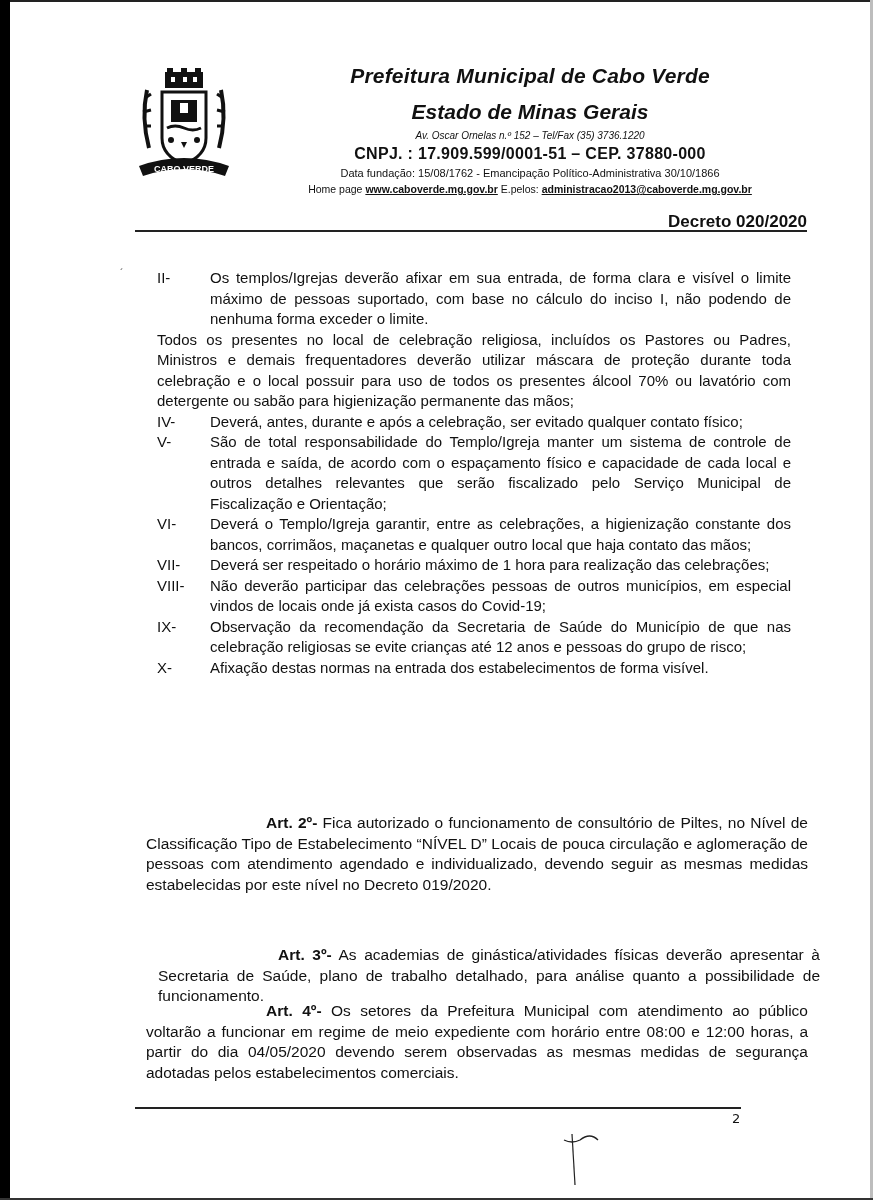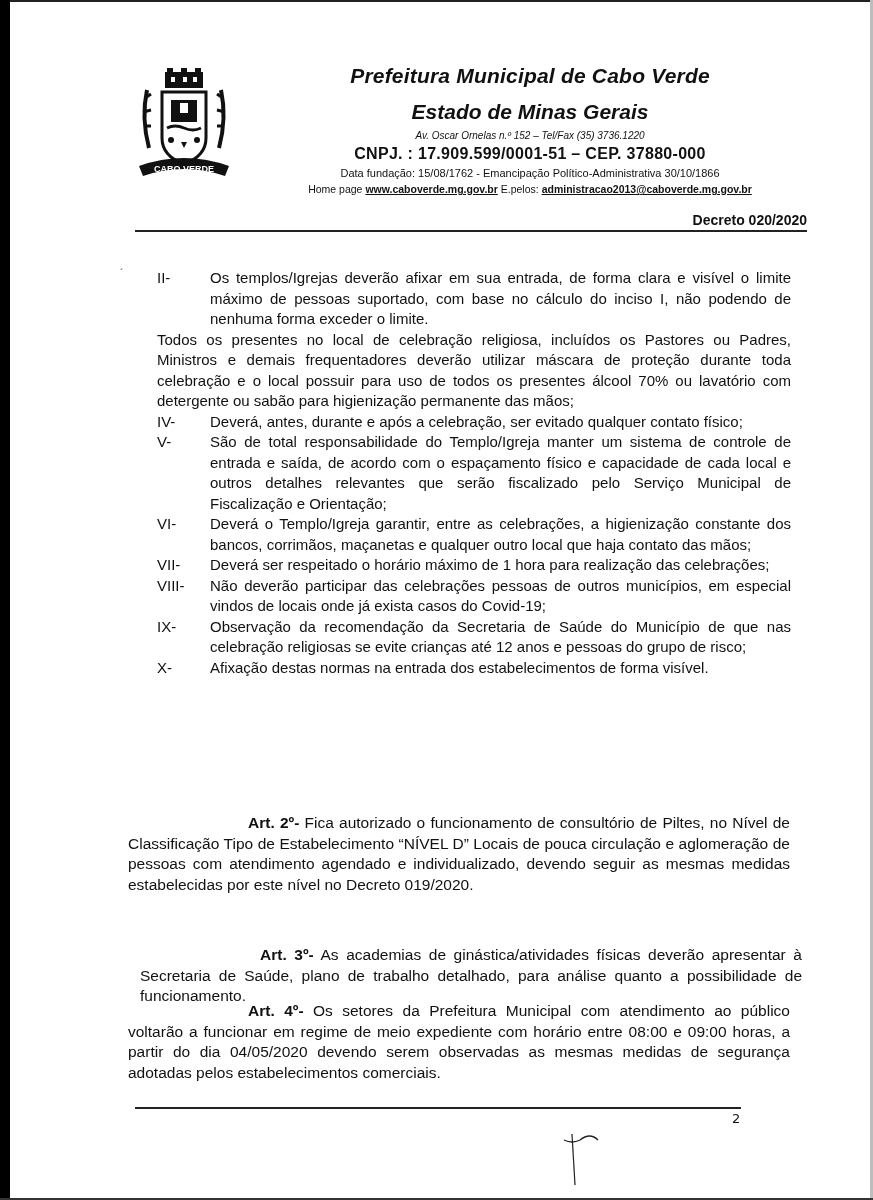--- a/index.html
+++ b/index.html
@@ -17,29 +17,29 @@
 
     .hdr { position: absolute; left: 250px; width: 560px; text-align: center; }
     .hdr-title { top: 64px; font-size: 21px; font-weight: bold; font-style: italic; letter-spacing: 0.2px; }
     .hdr-state { top: 100px; font-size: 21px; font-weight: bold; font-style: italic; }
     .hdr-addr { top: 130px; font-size: 10px; font-style: italic; }
     .hdr-cnpj { top: 145px; font-size: 16px; font-weight: bold; letter-spacing: 0.3px; }
     .hdr-found { top: 167px; font-size: 11px; font-weight: normal; }
     .hdr-home { top: 183px; font-size: 10.5px; }
     .hdr-home a { color: #111; text-decoration: underline; font-weight: bold; }
 
-    .decree-no { position: absolute; right: 66px; top: 212px; font-size: 14px; font-weight: bold; }
+    .decree-no { position: absolute; right: 66px; top: 212px; font-size: 17px; font-weight: bold; }
     .hdr-rule { position: absolute; left: 135px; top: 230px; width: 672px; height: 2px; background: #222; }
 
     .list { position: absolute; left: 157px; top: 268px; width: 634px; font-size: 15px; line-height: 20.5px; }
     .item { display: flex; }
     .item .num { width: 53px; flex: none; }
     .item .txt { flex: 1; text-align: justify; }
 
-    .art { position: absolute; left: 128px; width: 662px; font-size: 15.5px; line-height: 20.5px; text-align: justify; text-indent: 120px; }
+    .art { position: absolute; left: 146px; width: 662px; font-size: 15.5px; line-height: 20.5px; text-align: justify; text-indent: 120px; }
     .art b { font-weight: bold; }
     .art2 { top: 813px; }
     .art3 { top: 933px; }
     .art4 { top: 1001px; }
 
     .foot-rule { position: absolute; left: 135px; top: 1107px; width: 606px; height: 2px; background: #222; }
     .page-no { position: absolute; left: 732px; top: 1111px; font-size: 13px; font-family: "DejaVu Sans", sans-serif; }
     .signature { position: absolute; left: 560px; top: 1130px; width: 60px; height: 60px; }
     .mark { position: absolute; left: 120px; top: 268px; font-size: 10px; color: #333; }
   </style>
@@ -122,21 +122,21 @@
       <span class="txt">Observação da recomendação da Secretaria de Saúde do Município de que nas celebração religiosas se evite crianças até 12 anos e pessoas do grupo de risco;</span>
     </div>
   <div class="item">
       <span class="num">X-</span>
       <span class="txt">Afixação destas normas na entrada dos estabelecimentos de forma visível.</span>
     </div>
 </div>
 
 <p class="art art2" style="margin:0"><b>Art. 2º-</b><span> Fica autorizado o funcionamento de consultório de Piltes, no Nível de Classificação Tipo de Estabelecimento “NÍVEL D” Locais de pouca circulação e aglomeração de pessoas com atendimento agendado e individualizado, devendo seguir as mesmas medidas estabelecidas por este nível no Decreto 019/2020.</span></p>
 <p class="art art3" style="margin:12px"><b>Art. 3º-</b><span> As academias de ginástica/atividades físicas deverão apresentar à Secretaria de Saúde, plano de trabalho detalhado, para análise quanto a possibilidade de funcionamento.</span></p>
-<p class="art art4" style="margin:0"><b>Art. 4º-</b><span> Os setores da Prefeitura Municipal com atendimento ao público voltarão a funcionar em regime de meio expediente com horário entre 08:00 e 09:00 horas, a partir do dia 04/05/2020 devendo serem observadas as mesmas medidas de segurança adotadas pelos estabelecimentos comerciais.</span></p>
+<p class="art art4" style="margin:0"><b>Art. 4º-</b><span> Os setores da Prefeitura Municipal com atendimento ao público voltarão a funcionar em regime de meio expediente com horário entre 08:00 e 12:00 horas, a partir do dia 04/05/2020 devendo serem observadas as mesmas medidas de segurança adotadas pelos estabelecimentos comerciais.</span></p>
 
 <div class="foot-rule"></div>
 <div class="page-no">2</div>
 
 <svg class="signature" viewBox="0 0 60 60">
   <path d="M4 10 Q12 14 20 10 Q30 2 38 10" stroke="#222" stroke-width="1.3" fill="none"></path>
   <path d="M12 4 L15 55" stroke="#222" stroke-width="1.2" fill="none"></path>
 </svg>
 
 </body></html>

